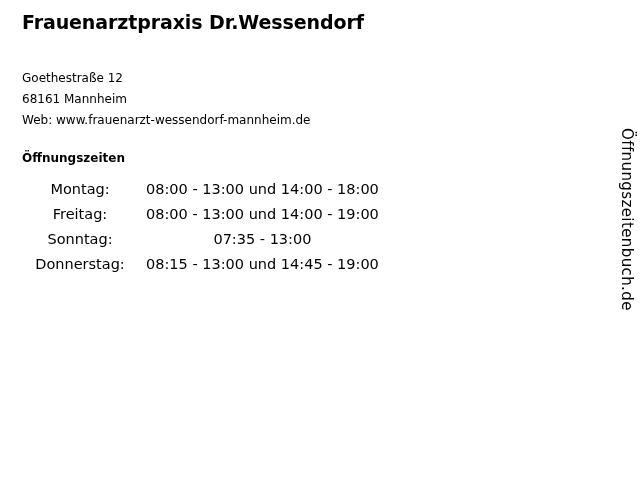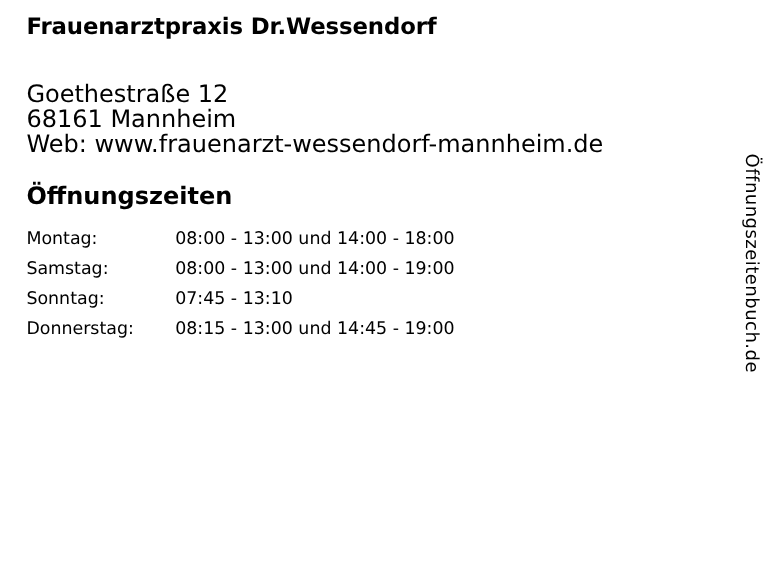--- a/index.html
+++ b/index.html
@@ -29,36 +29,37 @@
     width: 560px;
   }
   .practice-title {
     font-size: 19px;
     font-weight: bold;
     letter-spacing: -0.1px;
     margin: 0 0 14px 0;
     line-height: 1.3;
   }
   .address-block {
-    font-size: 20px;
+    font-size: 12px;
     line-height: 21px;
     margin-bottom: 20px;
     margin-top: 33px;
   }
   .address-line {
     white-space: nowrap;
   }
   .hours-heading {
-    font-size: 20px;
+    font-size: 12px;
     font-weight: bold;
     margin: 0 0 16px 0;
   }
   table.hours {
     border-collapse: collapse;
     font-size: 14.5px;
+    text-align: center;
   }
   table.hours td {
     padding: 0 0 8px 0;
     vertical-align: top;
     line-height: 17px;
     white-space: nowrap;
   }
   table.hours td.day {
     width: 116px;
     padding-right: 8px;
@@ -92,26 +93,26 @@
 
     <h2 class="hours-heading">Öffnungszeiten</h2>
 
     <table class="hours">
       <tbody>
         <tr>
           <td class="day">Montag:</td>
           <td class="time">08:00 - 13:00 und 14:00 - 18:00</td>
         </tr>
         <tr>
-          <td class="day">Samstag:</td>
+          <td class="day">Freitag:</td>
           <td class="time">08:00 - 13:00 und 14:00 - 19:00</td>
         </tr>
         <tr>
           <td class="day">Sonntag:</td>
-          <td class="time">07:45 - 13:10</td>
+          <td class="time">07:35 - 13:00</td>
         </tr>
         <tr>
           <td class="day">Donnerstag:</td>
           <td class="time">08:15 - 13:00 und 14:45 - 19:00</td>
         </tr>
       </tbody>
     </table>
 
   </div>
 

